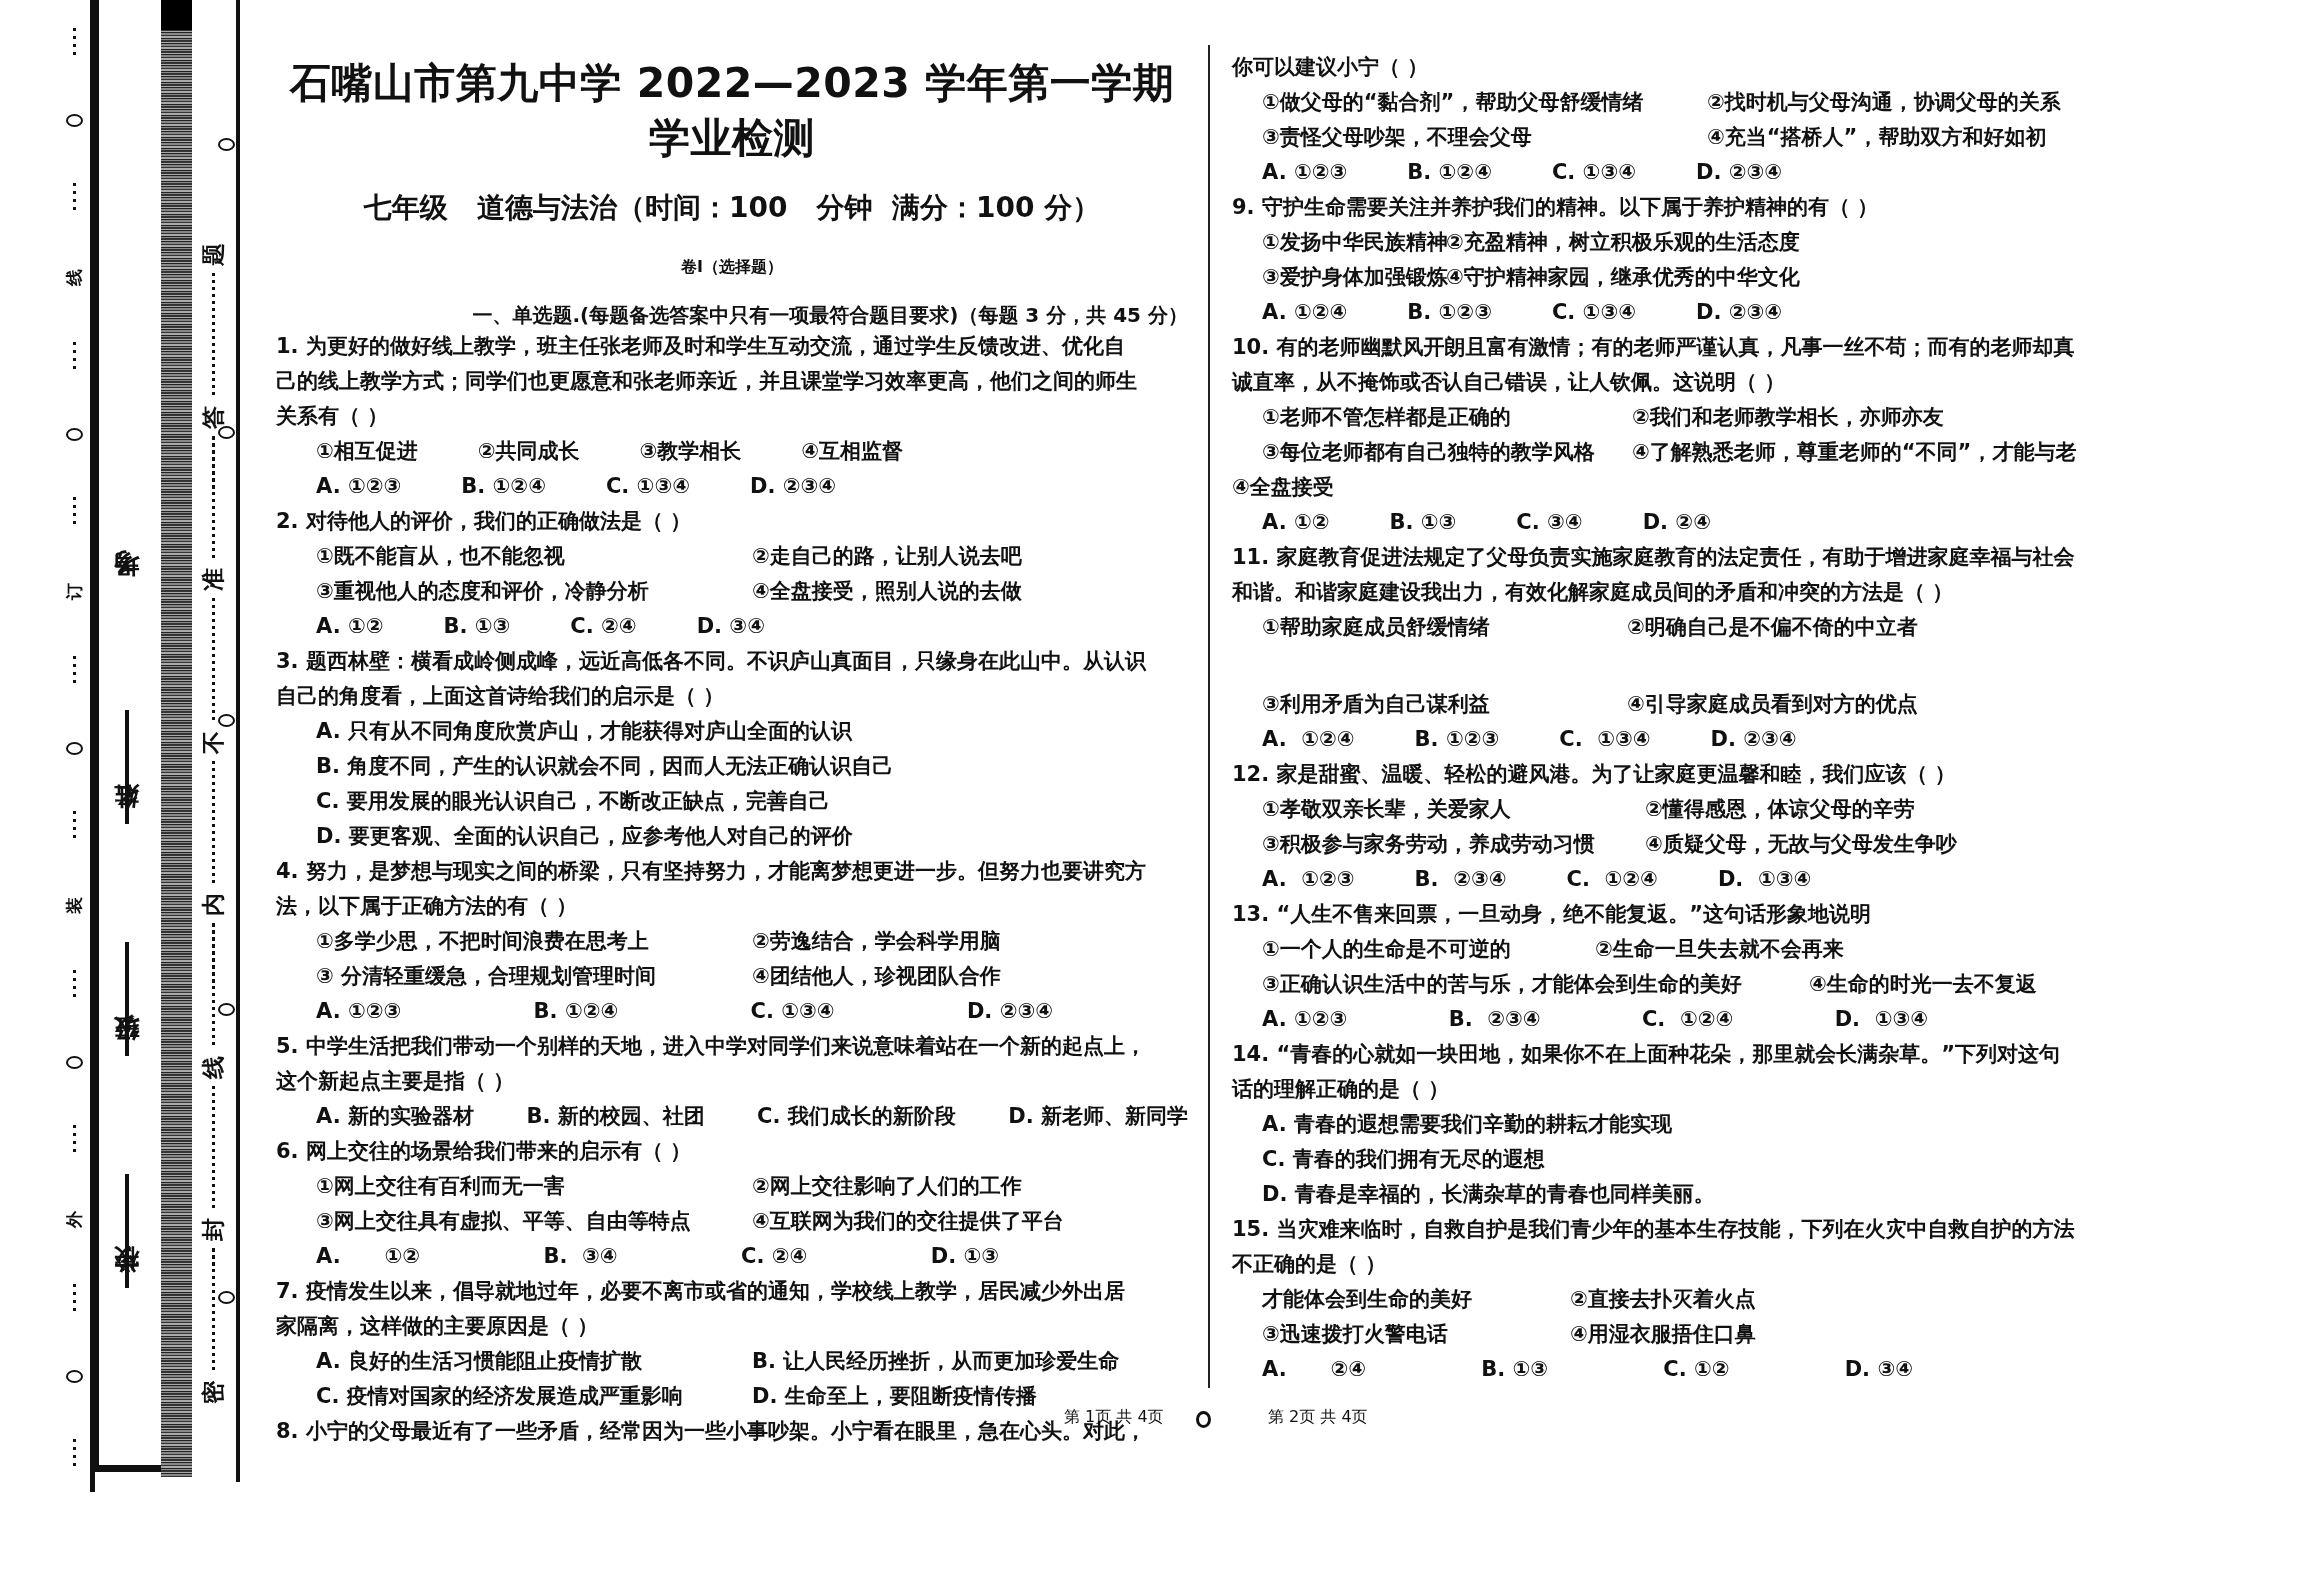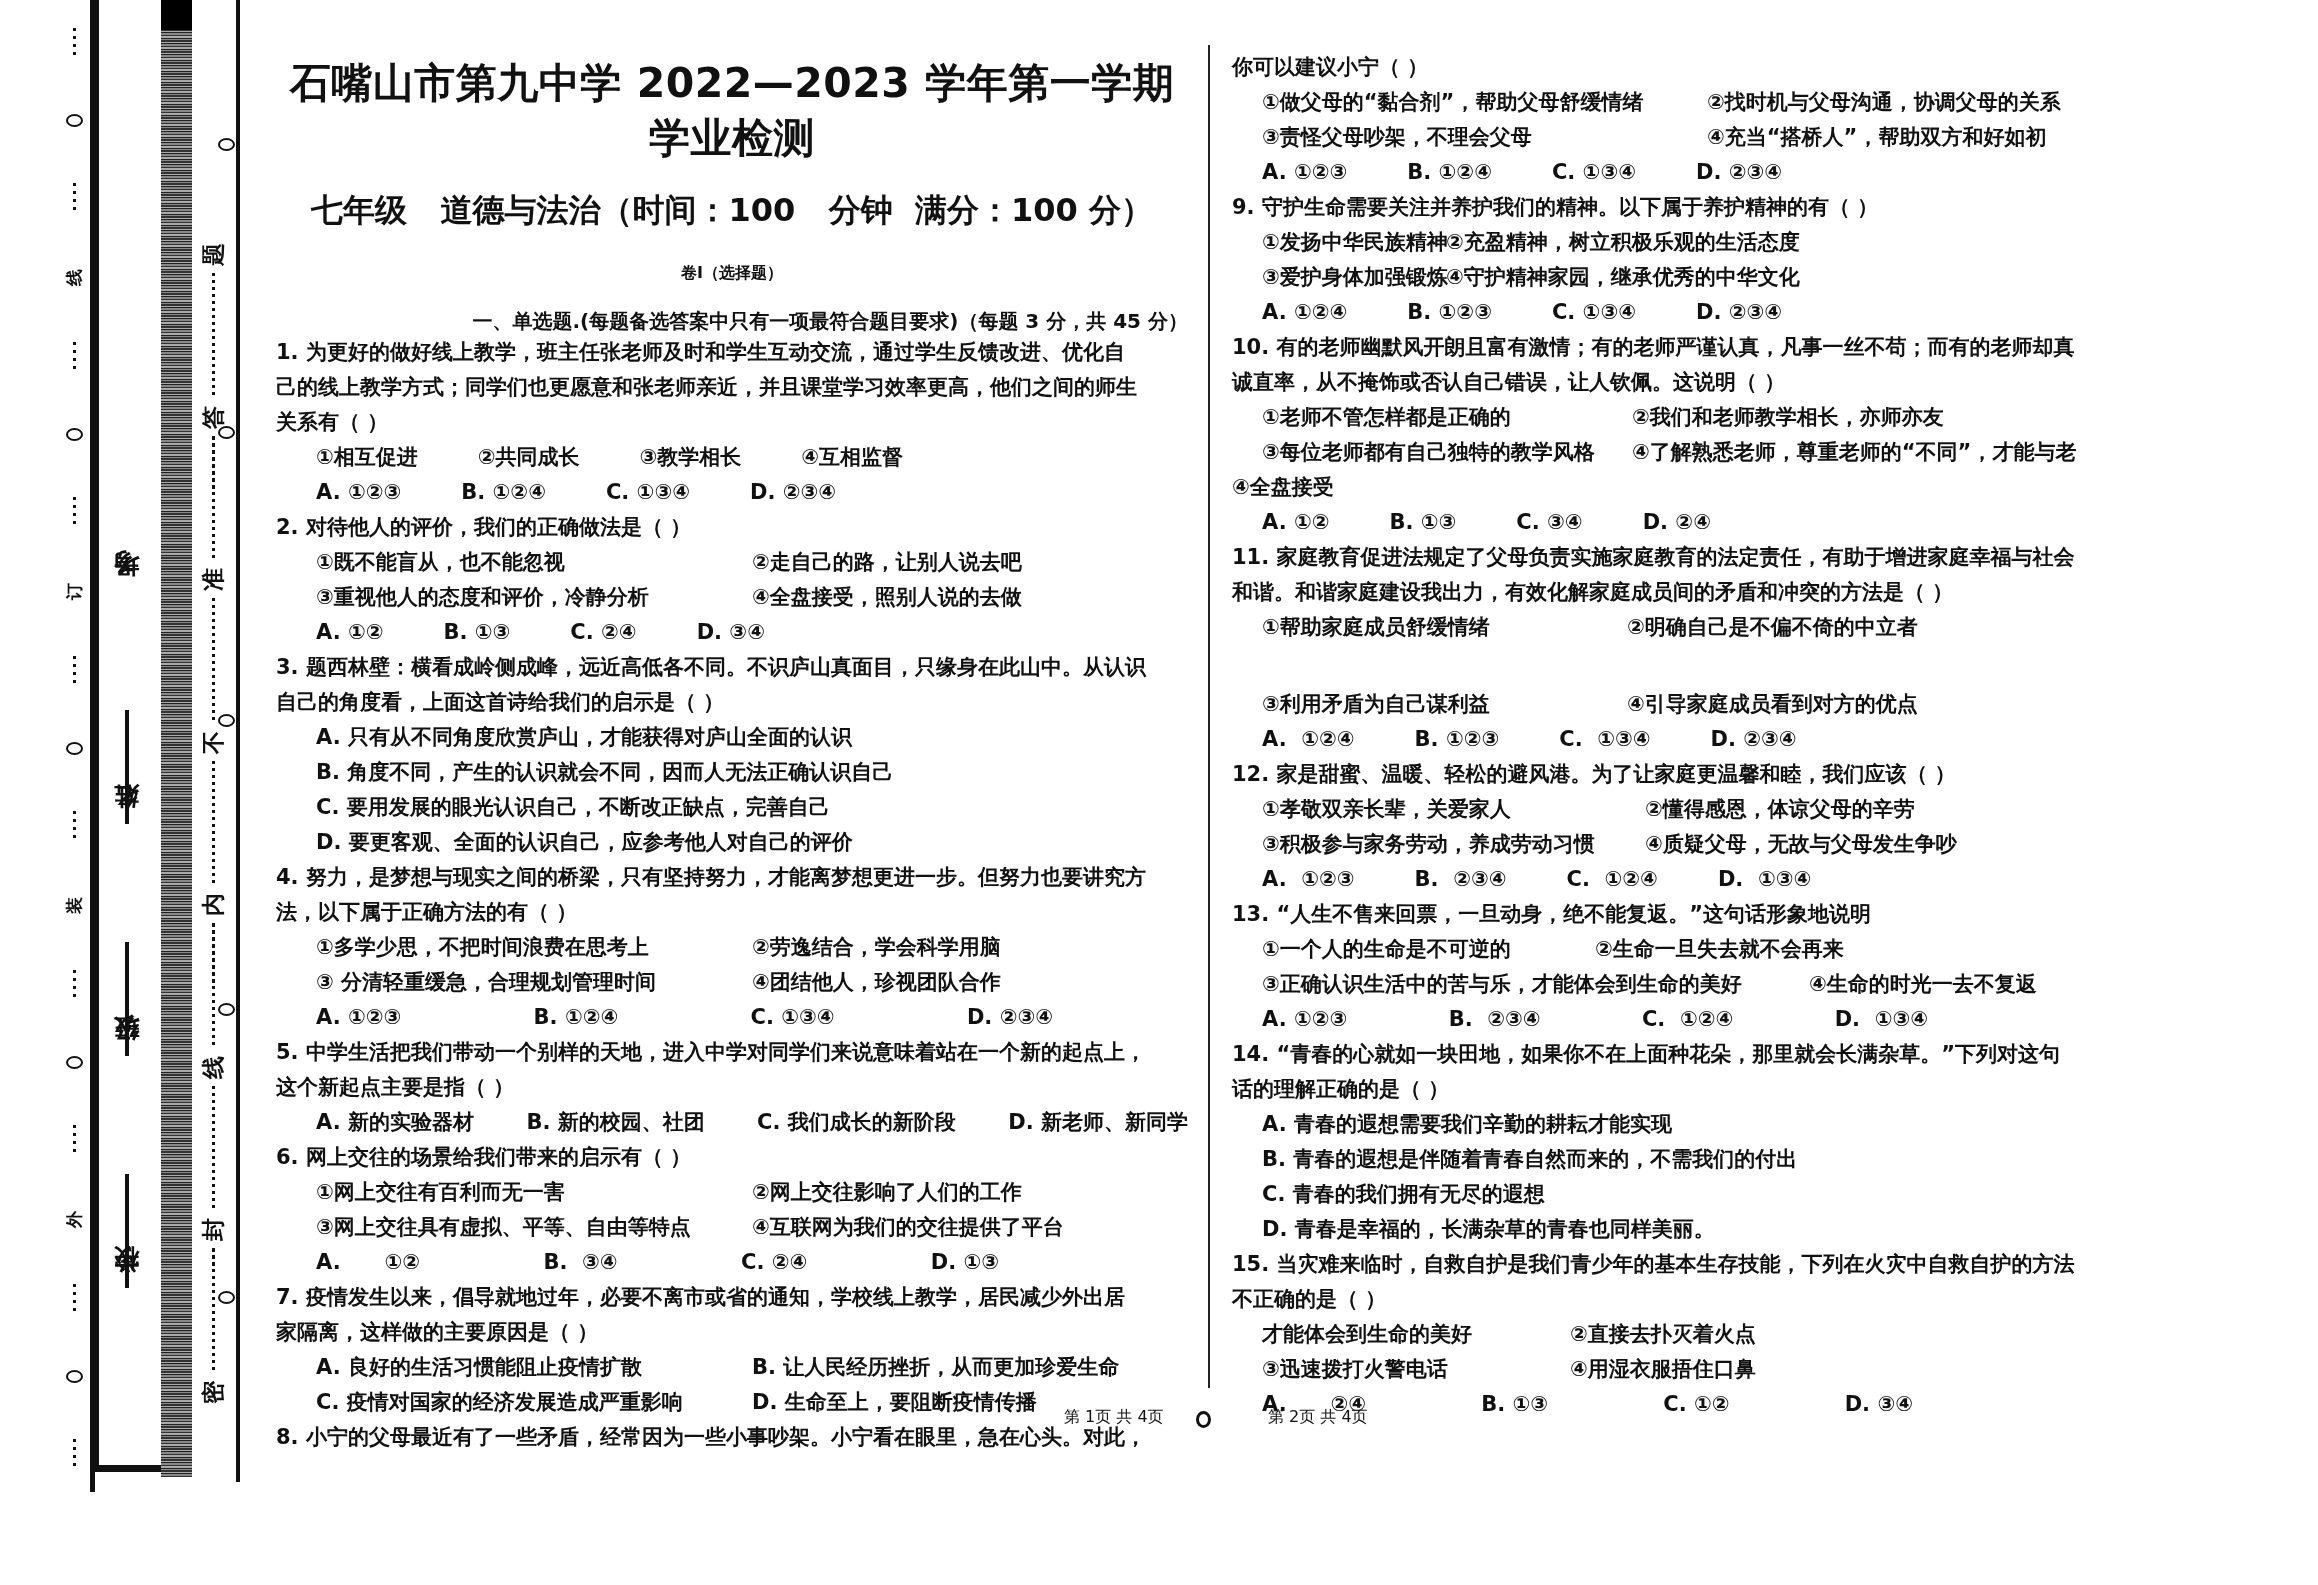--- a/index.html
+++ b/index.html
@@ -47,21 +47,21 @@
   .seal-dots { width: 3.5px; flex: 1; margin: 3px 0;
     background: repeating-linear-gradient(to bottom, #111 0 3.5px, transparent 3.5px 7px); }
 
   
   .page-col { position: absolute; top: 0; }
   .page-left { left: 276px; width: 912px; }
   .page-right { left: 1232px; width: 920px; }
   .col-divider { position: absolute; left: 1208px; top: 45px; width: 2px; height: 1343px; background: #222; }
 
   .exam-title { text-align: center; font-size: 41px; font-weight: bold; margin: 56px 0 0 0; letter-spacing: 0.5px; }
-  .exam-subtitle { text-align: center; font-size: 32px; font-weight: bold; margin-top: 23px; }
+  .exam-subtitle { text-align: center; font-size: 28px; font-weight: bold; margin-top: 23px; }
   .paper-part { text-align: center; font-size: 16px; font-weight: bold; margin-top: 30px; }
   .section-heading { font-size: 20px; font-weight: bold; margin-top: 24px; text-align: right; }
 
   .line { font-size: 21px; line-height: 35px; font-weight: bold; white-space: nowrap; }
   .question { margin: 0; }
   .stem { font-size: 21px; line-height: 35px; font-weight: bold; }
   .opts-2col { display: grid; grid-template-columns: 1fr 1fr; padding-left: 40px; }
   .opts-2col .line { white-space: nowrap; }
   .opts-row { display: flex; padding-left: 40px; }
   .opts-row .line { margin-right: 60px; }
@@ -359,21 +359,20 @@
       <span class="line" style="white-space:pre;margin-right:0">C.  ①②④</span>
       <span class="line" style="white-space:pre;margin-right:0">D.  ①③④</span>
     </div>
   </div>
 
   <div class="question">
     <div class="stem">14. “青春的心就如一块田地，如果你不在上面种花朵，那里就会长满杂草。”下列对这句</div>
     <div class="stem">话的理解正确的是（     ）</div>
     <div class="opts-list" style="padding-left:30px;">
       <div class="line">A. 青春的遐想需要我们辛勤的耕耘才能实现</div>
-      <div class="line">B. 青春的遐想是伴随着青春自然而来的，不需我们的付出</div>
       <div class="line">C. 青春的我们拥有无尽的遐想</div>
       <div class="line">D. 青春是幸福的，长满杂草的青春也同样美丽。</div>
     </div>
   </div>
 
   <div class="question">
     <div class="stem">15. 当灾难来临时，自救自护是我们青少年的基本生存技能，下列在火灾中自救自护的方法</div>
     <div class="stem">不正确的是（     ）</div>
     <div class="opts-2col" style="padding-left:30px;grid-template-columns:308px 1fr;">
       <span class="line">才能体会到生命的美好</span>

